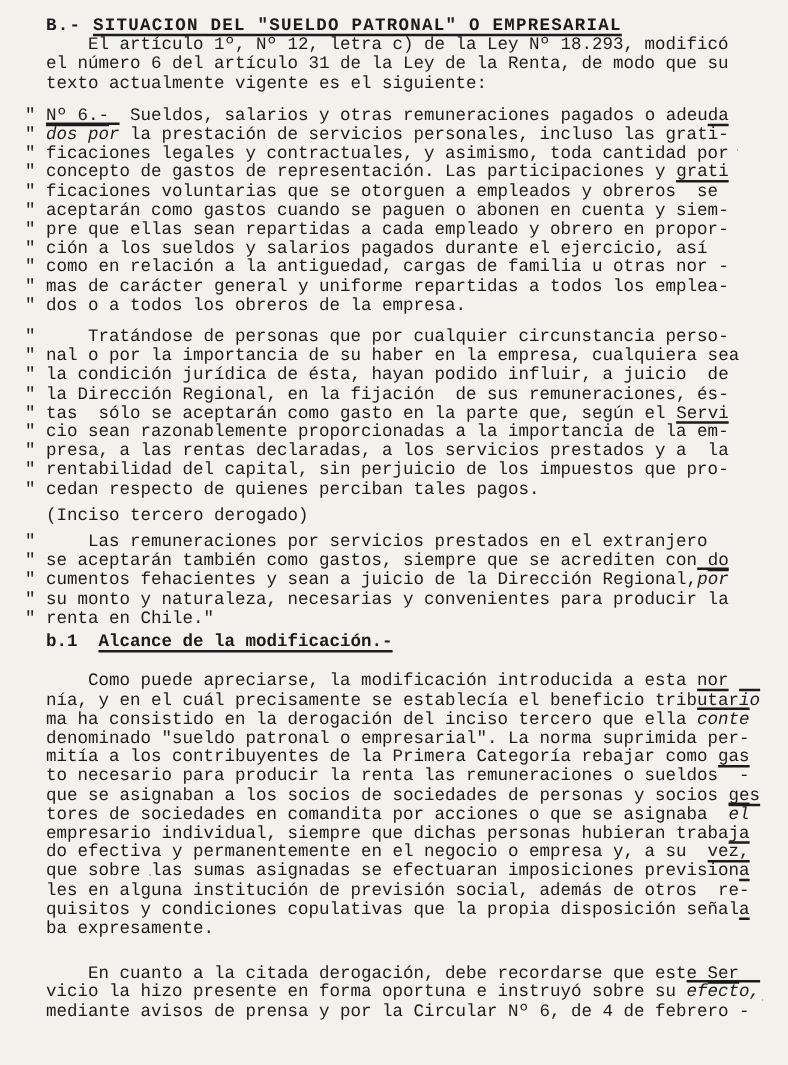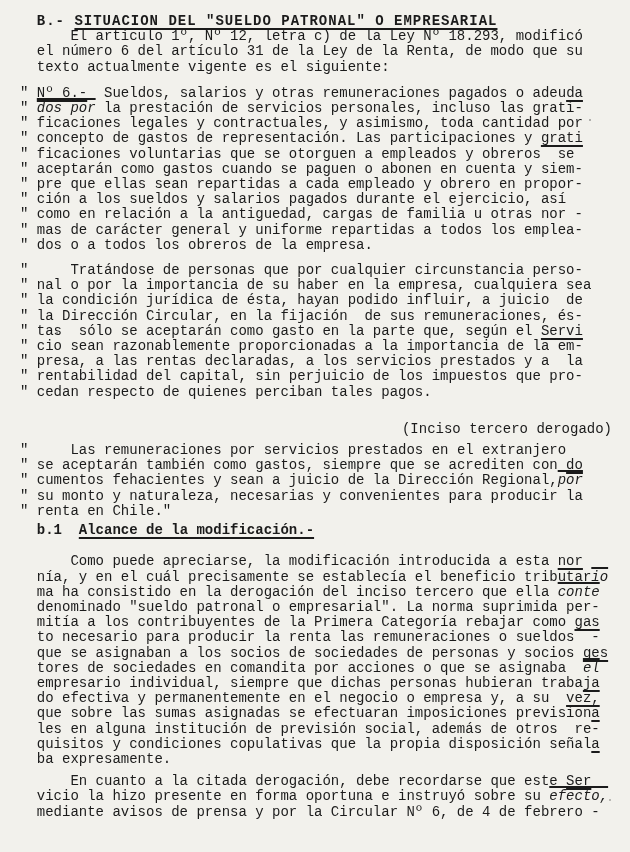--- a/index.html
+++ b/index.html
@@ -61,25 +61,25 @@
     text-decoration-thickness: 1.5px;
     font-style: italic;
   }
   .block.heading .u, .block.subheading .u {
     text-decoration-thickness: 2px;
   }
   
   [data-name="intro-paragraph"]   { }
   [data-name="quote-block-1"]     { margin-top: 11px; }
   [data-name="quote-block-2"]     { margin-top: 10px; }
-  [data-name="inciso-note"]       { margin-top: 22px; text-align: right;  }
+  [data-name="inciso-note"]       { margin-top: 6px;  }
   [data-name="quote-block-3"]     { margin-top: 6px;  }
   [data-name="subheading-b1"]     { margin-top: 4px; }
   [data-name="body-paragraph-1"]  { margin-top: 16px; }
-  [data-name="body-paragraph-2"]  { margin-top: 7px;  }
+  [data-name="body-paragraph-2"]  { margin-top: 21px;  }
 </style>
 </head>
 <body>
 
 <div class="page" data-name="scanned-document-page">
   <div data-name="document-blocks" id="doc-blocks">
       <div class="block heading" data-name="main-heading">
         <div class="line" data-name="text-line"><span data-name="text-segment">B.- </span><span data-name="text-segment" class="u">SITUACION DEL "SUELDO PATRONAL" O EMPRESARIAL</span></div>
       </div>
       <div class="block para" data-name="intro-paragraph">
@@ -97,21 +97,21 @@
         <div class="line" data-name="text-line"><span data-name="quote-mark">" </span><span data-name="text-segment">pre que ellas sean repartidas a cada empleado y obrero en propor-</span></div>
         <div class="line" data-name="text-line"><span data-name="quote-mark">" </span><span data-name="text-segment">ción a los sueldos y salarios pagados durante el ejercicio, así</span></div>
         <div class="line" data-name="text-line"><span data-name="quote-mark">" </span><span data-name="text-segment">como en relación a la antiguedad, cargas de familia u otras nor -</span></div>
         <div class="line" data-name="text-line"><span data-name="quote-mark">" </span><span data-name="text-segment">mas de carácter general y uniforme repartidas a todos los emplea-</span></div>
         <div class="line" data-name="text-line"><span data-name="quote-mark">" </span><span data-name="text-segment">dos o a todos los obreros de la empresa.</span></div>
       </div>
       <div class="block quote" data-name="quote-block-2">
         <div class="line" data-name="text-line"><span data-name="quote-mark">" </span><span data-name="text-segment">    Tratándose de personas que por cualquier circunstancia perso-</span></div>
         <div class="line" data-name="text-line"><span data-name="quote-mark">" </span><span data-name="text-segment">nal o por la importancia de su haber en la empresa, cualquiera sea</span></div>
         <div class="line" data-name="text-line"><span data-name="quote-mark">" </span><span data-name="text-segment">la condición jurídica de ésta, hayan podido influir, a juicio  de</span></div>
-        <div class="line" data-name="text-line"><span data-name="quote-mark">" </span><span data-name="text-segment">la Dirección Circular, en la fijación  de sus remuneraciones, és-</span></div>
+        <div class="line" data-name="text-line"><span data-name="quote-mark">" </span><span data-name="text-segment">la Dirección Regional, en la fijación  de sus remuneraciones, és-</span></div>
         <div class="line" data-name="text-line"><span data-name="quote-mark">" </span><span data-name="text-segment">tas  sólo se aceptarán como gasto en la parte que, según el </span><span data-name="text-segment" class="u">Servi</span></div>
         <div class="line" data-name="text-line"><span data-name="quote-mark">" </span><span data-name="text-segment">cio sean razonablemente proporcionadas a la importancia de la em-</span></div>
         <div class="line" data-name="text-line"><span data-name="quote-mark">" </span><span data-name="text-segment">presa, a las rentas declaradas, a los servicios prestados y a  la</span></div>
         <div class="line" data-name="text-line"><span data-name="quote-mark">" </span><span data-name="text-segment">rentabilidad del capital, sin perjuicio de los impuestos que pro-</span></div>
         <div class="line" data-name="text-line"><span data-name="quote-mark">" </span><span data-name="text-segment">cedan respecto de quienes perciban tales pagos.</span></div>
       </div>
       <div class="block para" data-name="inciso-note">
         <div class="line" data-name="text-line"><span data-name="text-segment">(Inciso tercero derogado)</span></div>
       </div>
       <div class="block quote" data-name="quote-block-3">

